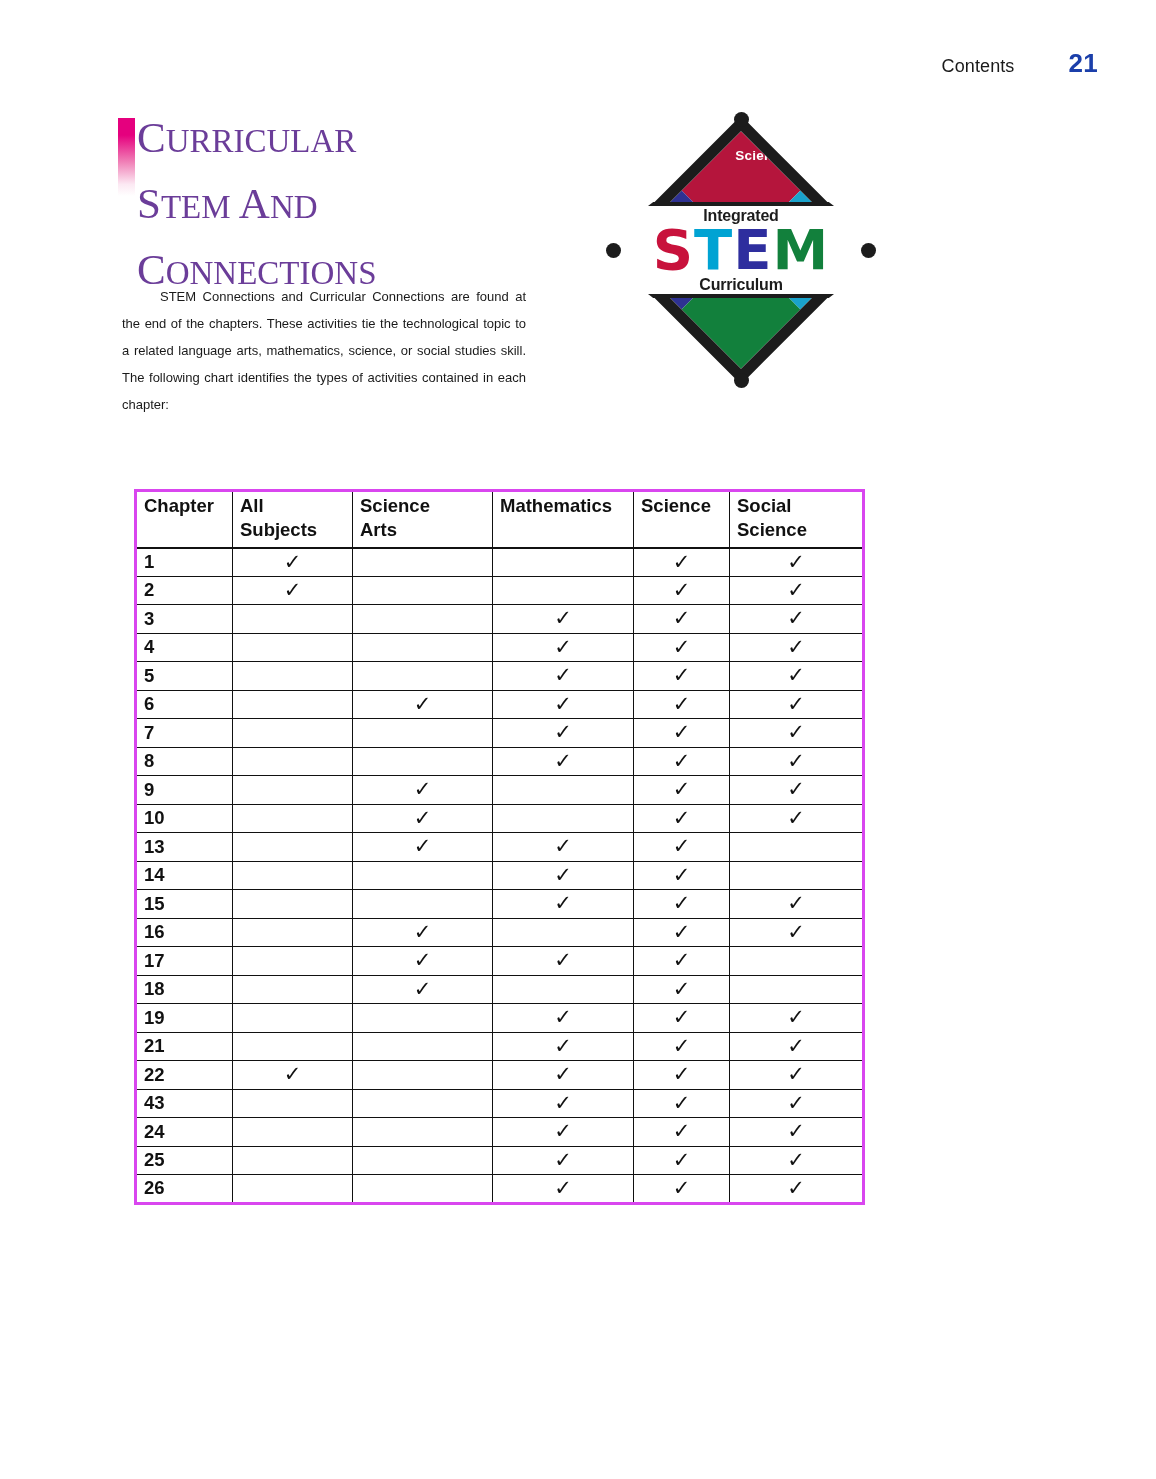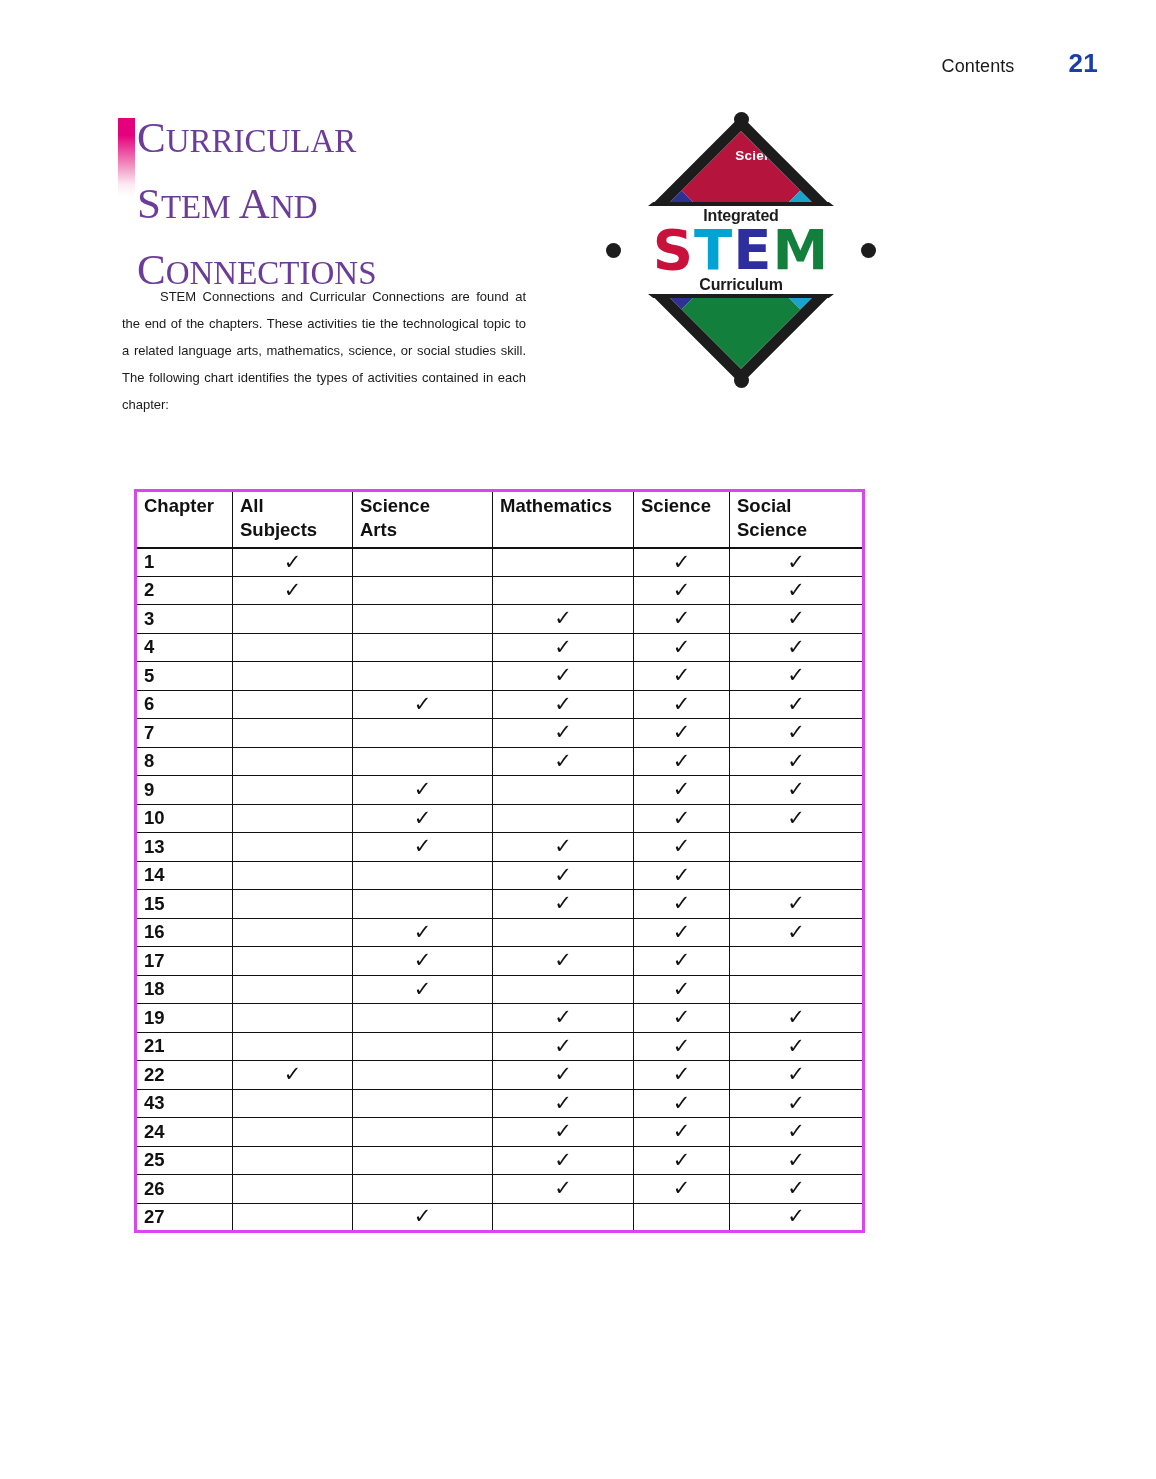--- a/index.html
+++ b/index.html
@@ -482,22 +482,14 @@
         <td class="mark"><span>✓</span></td>
       </tr>
       <tr>
         <td class="ch-num">26</td>
         <td class="mark"></td>
         <td class="mark"></td>
         <td class="mark"><span>✓</span></td>
         <td class="mark"><span>✓</span></td>
         <td class="mark"><span>✓</span></td>
       </tr>
-      <tr>
-        <td class="ch-num">27</td>
-        <td class="mark"></td>
-        <td class="mark"><span>✓</span></td>
-        <td class="mark"></td>
-        <td class="mark"></td>
-        <td class="mark"><span>✓</span></td>
-      </tr>
     </tbody>
 </table>
 
 </body></html>

